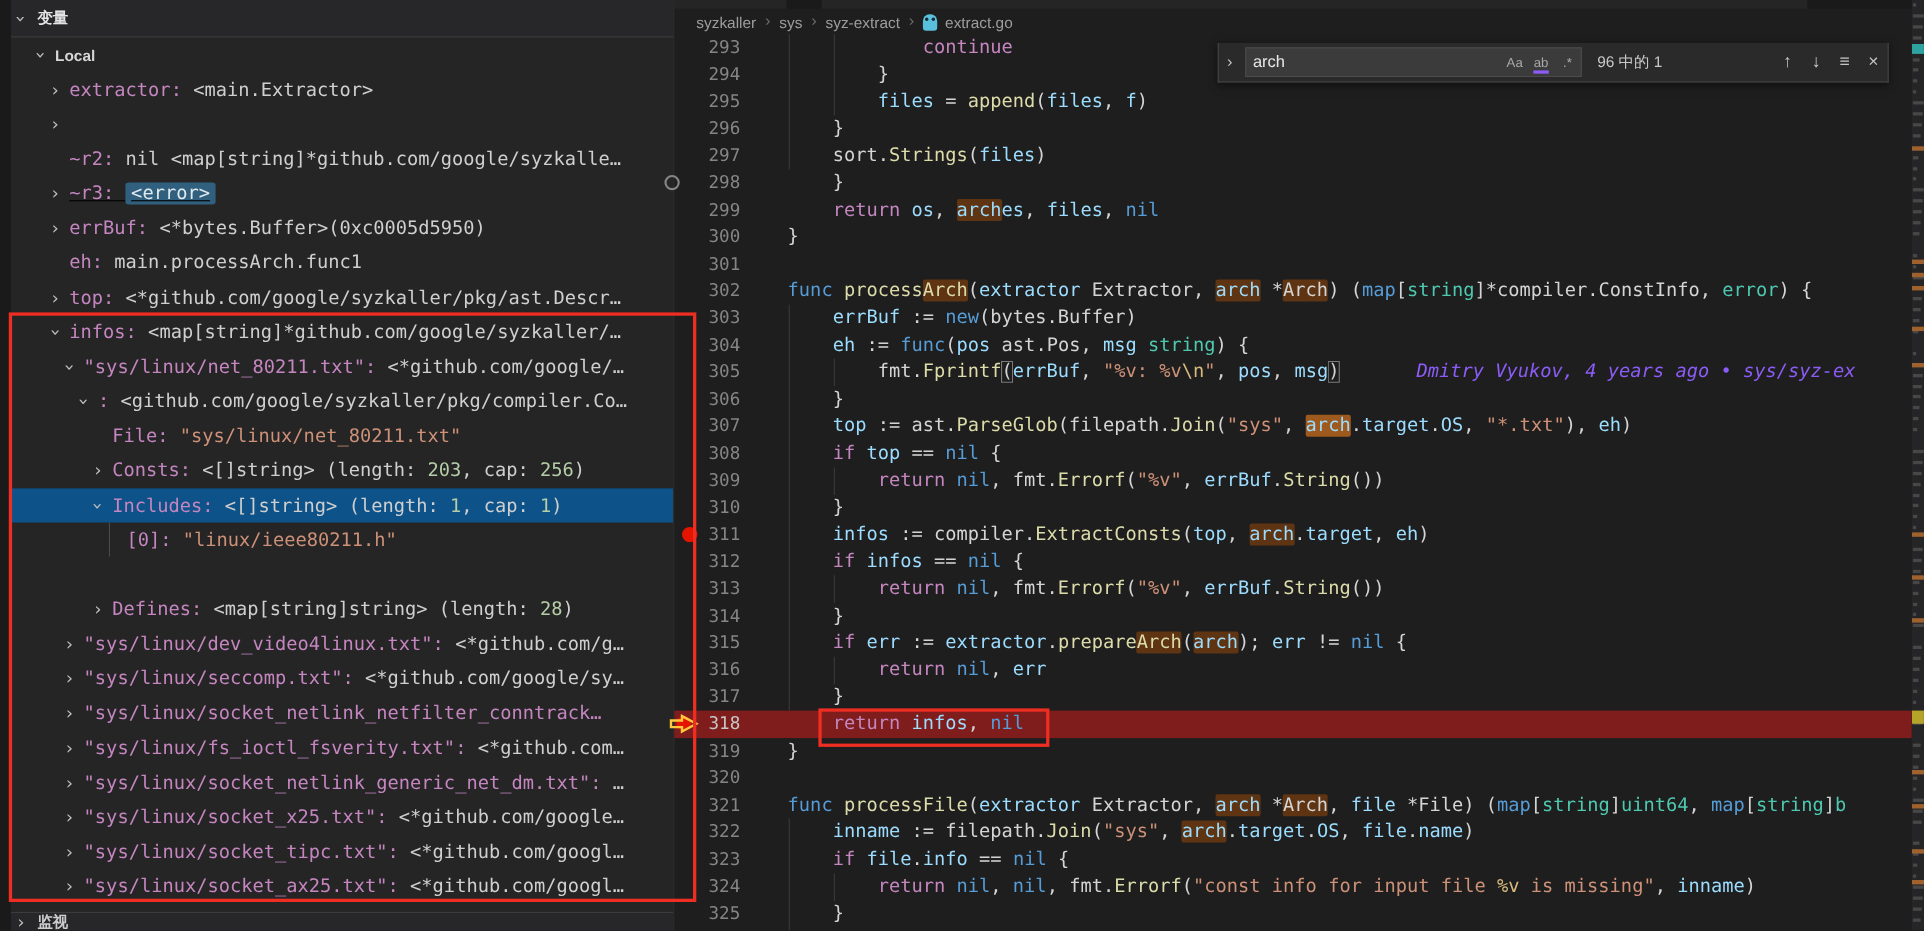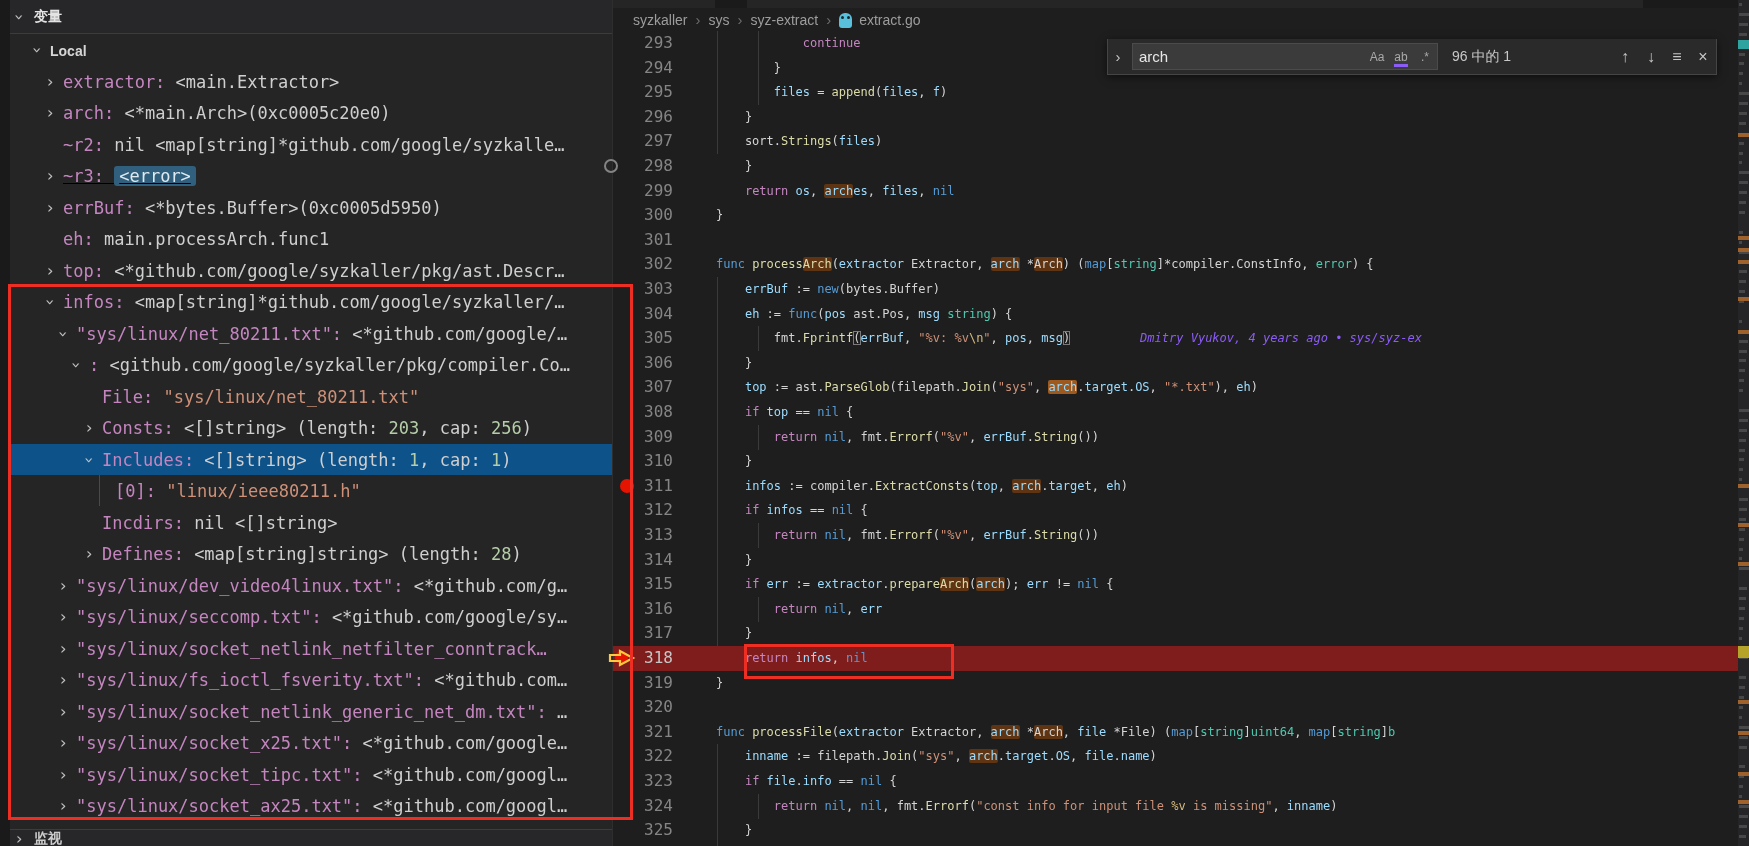--- a/index.html
+++ b/index.html
@@ -45,21 +45,21 @@
   .go-icon:after{content:"";position:absolute;right:2px;top:3px;width:3px;height:3px;
                  border-radius:50%;background:#16282e;}
 
   #code{position:absolute;left:0;top:0;width:1137px;height:846px;}
   .cline{position:absolute;left:0;height:24.6px;width:1125px;}
   .cline.dbg{background:#7f1d1d;}
   .ln{position:absolute;left:20px;width:40px;text-align:right;color:#858585;
       font-family:"DejaVu Sans Mono",monospace;font-size:16px;line-height:24.6px;}
   .dbg .ln{color:#c6c6c6;}
   .ctext{position:absolute;left:103px;white-space:pre;font-family:"DejaVu Sans Mono",monospace;
-         font-size:12px;line-height:24.6px;}
+         font-size:17px;line-height:24.6px;}
   .c-p{color:#d4d4d4}.c-k{color:#c586c0}.c-b{color:#569cd6}.c-f{color:#dcdcaa}
   .c-v{color:#9cdcfe}.c-t{color:#4ec9b0}.c-s{color:#ce9178}.c-e{color:#d7ba7d}.c-n{color:#b5cea8}
   .hl{background:#5e3413;border-radius:2px;}
   .hlc{background:#9e5a1e;border-radius:2px;}
   .brk{box-shadow:inset 0 0 0 1px #7a7a7a;}
   .blame{color:#8b5cf6;font-style:italic;margin-left:70px;}
   .iguide{position:absolute;width:1px;background:#3a3a3a;}
 
   
   #bp-disabled{position:absolute;left:-9px;top:159px;width:10px;height:10px;border:2px solid #848484;
@@ -98,34 +98,33 @@
 <body>
 
 <div id="sidebar">
   <div id="vars-header">
     <span class="chev exp" style="left:12px;">›</span>
     <span class="hlabel">变量</span>
   </div>
   <div id="tree">
       <div class="srow" style="top: 34.25px;"><span class="chev exp" style="left: 30px;">›</span><span class="stext" style="left: 50px;"><span class="c-lbl">Local</span></span></div>
       <div class="srow" style="top: 65.75px;"><span class="chev" style="left: 43px;">›</span><span class="stext" style="left: 63px;"><span class="c-nm">extractor:</span><span class="c-vl"> &lt;main.Extractor&gt;</span></span></div>
-      <div class="srow" style="top: 97.25px;"><span class="chev" style="left: 43px;">›</span><span class="stext" style="left: 63px;"><span class="c-nm">arch:</span><span class="c-vl"> &lt;*main.Arch&gt;(0xc0005c20e0)</span></span></div>
+      <div class="srow" style="top: 97.25px;"><span class="chev" style="left: 43px;">›</span></div>
       <div class="srow" style="top: 128.75px;"><span class="stext" style="left: 63px;"><span class="c-nm">~r2:</span><span class="c-vl"> nil &lt;map[string]*github.com/google/syzkalle…</span></span></div>
       <div class="srow" style="top: 160.25px;"><span class="chev" style="left: 43px;">›</span><span class="stext" style="left: 63px; text-decoration: underline;"><span class="c-nm">~r3:</span><span class="c-vl"> </span><span class="c-vl pill">&lt;error&gt;</span></span></div>
       <div class="srow" style="top: 191.75px;"><span class="chev" style="left: 43px;">›</span><span class="stext" style="left: 63px;"><span class="c-nm">errBuf:</span><span class="c-vl"> &lt;*bytes.Buffer&gt;(0xc0005d5950)</span></span></div>
       <div class="srow" style="top: 223.25px;"><span class="stext" style="left: 63px;"><span class="c-nm">eh:</span><span class="c-vl"> main.processArch.func1</span></span></div>
       <div class="srow" style="top: 254.75px;"><span class="chev" style="left: 43px;">›</span><span class="stext" style="left: 63px;"><span class="c-nm">top:</span><span class="c-vl"> &lt;*github.com/google/syzkaller/pkg/ast.Descr…</span></span></div>
       <div class="srow" style="top: 286.25px;"><span class="chev exp" style="left: 43px;">›</span><span class="stext" style="left: 63px;"><span class="c-nm">infos:</span><span class="c-vl"> &lt;map[string]*github.com/google/syzkaller/…</span></span></div>
       <div class="srow" style="top: 317.75px;"><span class="chev exp" style="left: 56px;">›</span><span class="stext" style="left: 76px;"><span class="c-nm">"sys/linux/net_80211.txt":</span><span class="c-vl"> &lt;*github.com/google/…</span></span></div>
       <div class="srow" style="top: 349.25px;"><span class="chev exp" style="left: 69px;">›</span><span class="stext" style="left: 89px;"><span class="c-nm">:</span><span class="c-vl"> &lt;github.com/google/syzkaller/pkg/compiler.Co…</span></span></div>
       <div class="srow" style="top: 380.75px;"><span class="stext" style="left: 102px;"><span class="c-nm">File:</span><span class="c-vl"> </span><span class="c-st">"sys/linux/net_80211.txt"</span></span></div>
       <div class="srow" style="top: 412.25px;"><span class="chev" style="left: 82px;">›</span><span class="stext" style="left: 102px;"><span class="c-nm">Consts:</span><span class="c-vl"> &lt;[]string&gt; (length: </span><span class="c-nu">203</span><span class="c-vl">, cap: </span><span class="c-nu">256</span><span class="c-vl">)</span></span></div>
       <div class="srow sel" style="top: 443.75px;"><span class="chev exp" style="left: 82px;">›</span><span class="stext" style="left: 102px;"><span class="c-nm">Includes:</span><span class="c-vl"> &lt;[]string&gt; (length: </span><span class="c-nu">1</span><span class="c-vl">, cap: </span><span class="c-nu">1</span><span class="c-vl">)</span></span></div>
       <div class="srow" style="top: 475.25px;"><span class="stext" style="left: 115px;"><span class="c-nm">[0]:</span><span class="c-vl"> </span><span class="c-st">"linux/ieee80211.h"</span></span></div>
-      <div class="srow" style="top: 506.75px;"><span class="stext" style="left: 102px;"><span class="c-nm">Incdirs:</span><span class="c-vl"> nil &lt;[]string&gt;</span></span></div>
       <div class="srow" style="top: 538.25px;"><span class="chev" style="left: 82px;">›</span><span class="stext" style="left: 102px;"><span class="c-nm">Defines:</span><span class="c-vl"> &lt;map[string]string&gt; (length: </span><span class="c-nu">28</span><span class="c-vl">)</span></span></div>
       <div class="srow" style="top: 569.75px;"><span class="chev" style="left: 56px;">›</span><span class="stext" style="left: 76px;"><span class="c-nm">"sys/linux/dev_video4linux.txt":</span><span class="c-vl"> &lt;*github.com/g…</span></span></div>
       <div class="srow" style="top: 601.25px;"><span class="chev" style="left: 56px;">›</span><span class="stext" style="left: 76px;"><span class="c-nm">"sys/linux/seccomp.txt":</span><span class="c-vl"> &lt;*github.com/google/sy…</span></span></div>
       <div class="srow" style="top: 632.75px;"><span class="chev" style="left: 56px;">›</span><span class="stext" style="left: 76px;"><span class="c-nm">"sys/linux/socket_netlink_netfilter_conntrack…</span></span></div>
       <div class="srow" style="top: 664.25px;"><span class="chev" style="left: 56px;">›</span><span class="stext" style="left: 76px;"><span class="c-nm">"sys/linux/fs_ioctl_fsverity.txt":</span><span class="c-vl"> &lt;*github.com…</span></span></div>
       <div class="srow" style="top: 695.75px;"><span class="chev" style="left: 56px;">›</span><span class="stext" style="left: 76px;"><span class="c-nm">"sys/linux/socket_netlink_generic_net_dm.txt":</span><span class="c-vl"> …</span></span></div>
       <div class="srow" style="top: 727.25px;"><span class="chev" style="left: 56px;">›</span><span class="stext" style="left: 76px;"><span class="c-nm">"sys/linux/socket_x25.txt":</span><span class="c-vl"> &lt;*github.com/google…</span></span></div>
       <div class="srow" style="top: 758.75px;"><span class="chev" style="left: 56px;">›</span><span class="stext" style="left: 76px;"><span class="c-nm">"sys/linux/socket_tipc.txt":</span><span class="c-vl"> &lt;*github.com/googl…</span></span></div>
       <div class="srow" style="top: 790.25px;"><span class="chev" style="left: 56px;">›</span><span class="stext" style="left: 76px;"><span class="c-nm">"sys/linux/socket_ax25.txt":</span><span class="c-vl"> &lt;*github.com/googl…</span></span></div>
     </div>

